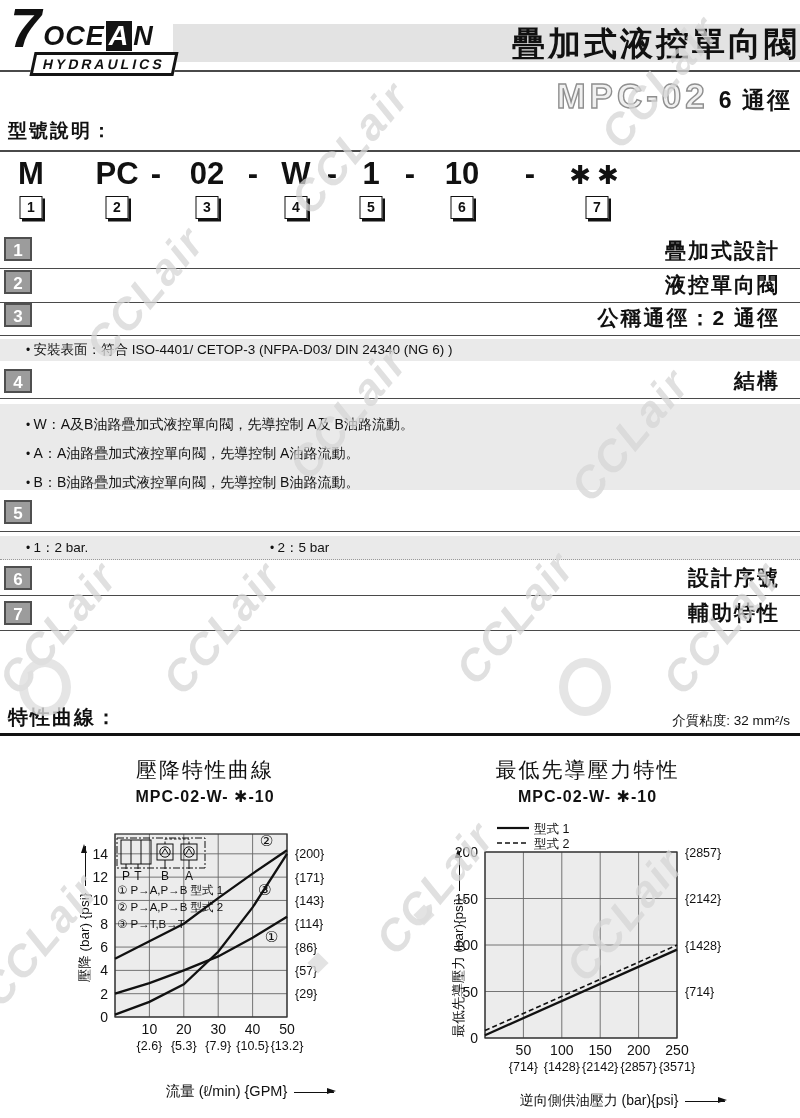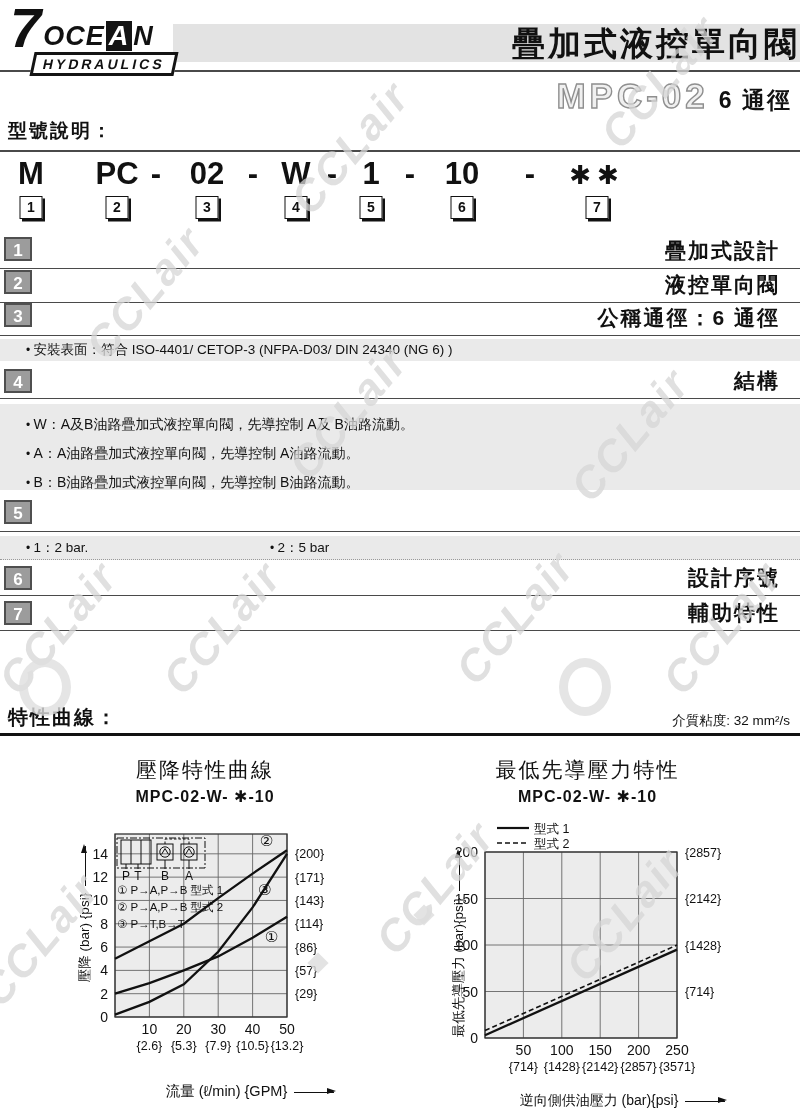--- a/index.html
+++ b/index.html
@@ -120,21 +120,21 @@
   <div class="srow" style="top:236px;height:32px">
     <span class="snum">1</span>
     <span class="stitle">疊加式設計</span>
   </div>
   <div class="srow" style="top:269px;height:33px">
     <span class="snum">2</span>
     <span class="stitle">液控單向閥</span>
   </div>
   <div class="srow" style="top:302px;height:33px">
     <span class="snum">3</span>
-    <span class="stitle">公稱通徑：6 通徑</span>
+    <span class="stitle">公稱通徑：2 通徑</span>
   </div>
   <div class="note bullet" style="top:339px;height:22px;line-height:22px;padding-left:26px">安裝表面：符合 ISO-4401/ CETOP-3 (NFPA-D03/ DIN 24340 (NG 6) )</div>
   <div class="srow" style="top:368px;height:30px">
     <span class="snum">4</span>
     <span class="stitle">結構</span>
   </div>
   <div class="note" style="top:404px;height:86px;padding:6px 0 0 26px;font-size:14px">
     <div class="bullet" style="line-height:28px">W：A及B油路疊加式液控單向閥，先導控制 A及 B油路流動。</div>
     <div class="bullet" style="line-height:28px">A：A油路疊加式液控單向閥，先導控制 A油路流動。</div>
     <div class="bullet" style="line-height:28px">B：B油路疊加式液控單向閥，先導控制 B油路流動。</div>

